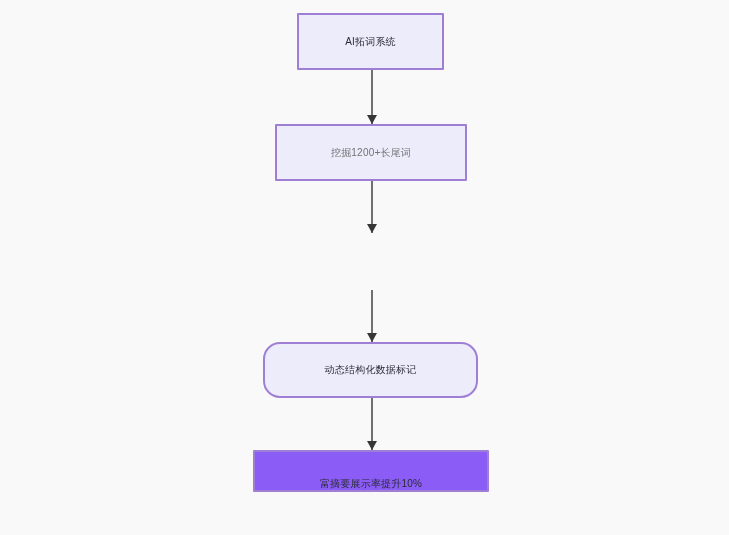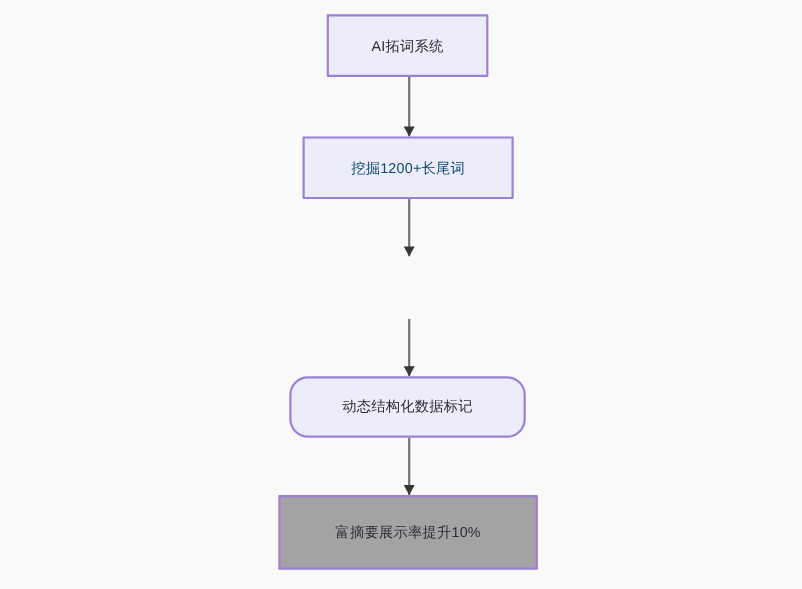--- a/index.html
+++ b/index.html
@@ -23,21 +23,21 @@
   .node {
     position: absolute;
     box-sizing: border-box;
     background: #ececfb;
     border: 2px solid #9f7fd4;
     border-radius: 1px;
     display: flex;
     align-items: center;
     justify-content: center;
     color: #2b2b38;
-    font-size: 13px;
+    font-size: 10px;
     line-height: 1.2;
     letter-spacing: 0.2px;
     white-space: nowrap;
     user-select: none;
   }
   .node-label {
     display: block;
     text-align: center;
   }
   .edge {
@@ -79,23 +79,23 @@
     <div class="edge-arrow" style="top: 43px; border-top-color: rgb(54, 54, 54);"></div>
   </div>
   <div class="edge" style="left: 371px; top: 398px; width: 2px; height: 52px;">
     <div class="edge-line" style="height: 52px; background: rgb(112, 112, 112);"></div>
     <div class="edge-arrow" style="top: 43px; border-top-color: rgb(54, 54, 54);"></div>
   </div>
 
   <div class="node" style="left: 297px; top: 13px; width: 147px; height: 57px; background: rgb(236, 236, 251); border-color: rgb(159, 127, 212); color: rgb(43, 43, 56);">
     <span class="node-label">AI拓词系统</span>
   </div>
-  <div class="node" style="left: 275px; top: 124px; width: 192px; height: 57px; background: rgb(236, 236, 251); border-color: rgb(159, 127, 212); color: #0c4a6e;">
+  <div class="node" style="left: 275px; top: 124px; width: 192px; height: 57px; background: rgb(236, 236, 251); border-color: rgb(159, 127, 212); color: #737373;">
     <span class="node-label">挖掘1200+长尾词</span>
   </div>
   <div class="node" style="left: 263px; top: 342px; width: 215px; height: 56px; background: rgb(236, 236, 251); border-color: rgb(159, 127, 212); color: rgb(43, 43, 56); border-radius: 17px;">
     <span class="node-label">动态结构化数据标记</span>
   </div>
-  <div class="node" style="left: 253px; top: 450px; width: 236px; height: 68px; background: #a3a3a3; border-color: rgb(159, 127, 212); color: rgb(43, 43, 56);">
+  <div class="node" style="left: 253px; top: 450px; width: 236px; height: 42px; background: #8b5cf6; border-color: rgb(159, 127, 212); color: rgb(43, 43, 56); align-items: flex-end;">
     <span class="node-label">富摘要展示率提升10%</span>
   </div>
 
 </div>
 
 </body></html>

